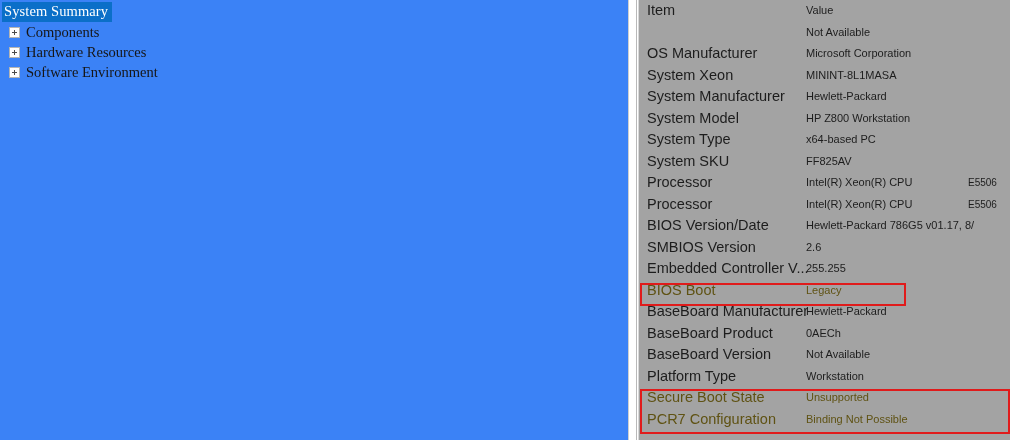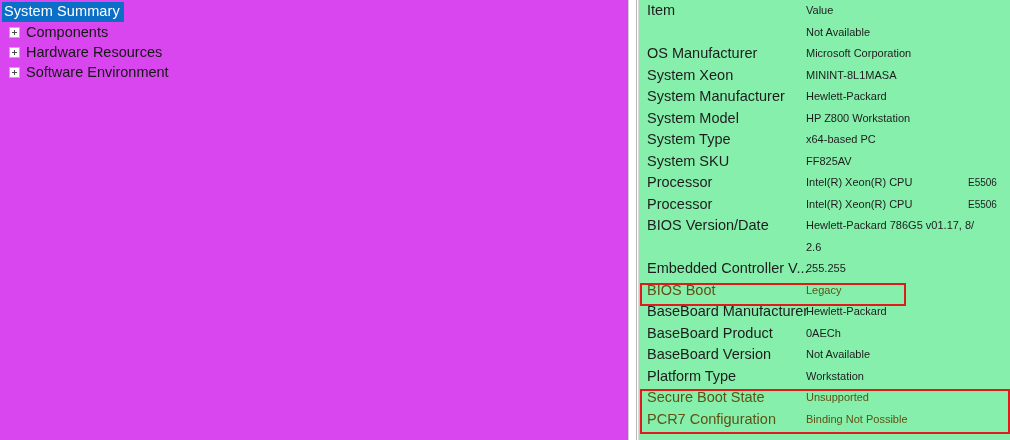--- a/index.html
+++ b/index.html
@@ -21,22 +21,23 @@
     background: #ffffff;
     display: block;
   }
 
   
   #tree-pane {
     position: absolute;
     left: 0; top: 0;
     width: 628px;
     height: 440px;
-    background: #d946ef;
+    background: #3b82f6;
     overflow: hidden;
+    font-family: Liberation Serif, serif;
   }
   .tree-item {
     position: relative;
     height: 20px;
     line-height: 20px;
     font-size: 14.5px;
     color: #1a1a1a;
     white-space: nowrap;
     display: flex;
     align-items: center;
@@ -104,21 +105,21 @@
     width: 1px; height: 440px;
     background: #d8d8d8;
   }
 
   
   #detail-pane {
     position: absolute;
     left: 639px; top: 0;
     width: 371px;
     height: 440px;
-    background: #86efac;
+    background: #a3a3a3;
     overflow: hidden;
   }
   .detail-row {
     position: relative;
     height: 21.5px;
     line-height: 21.5px;
     white-space: nowrap;
   }
   .cell-item {
     position: absolute;
@@ -258,20 +259,21 @@
       <span class="cell-value">Intel(R) Xeon(R) CPU</span>
       <span class="cell-extra">E5506</span>
     </div>
 
     <div class="detail-row">
       <span class="cell-item">BIOS Version/Date</span>
       <span class="cell-value">Hewlett-Packard 786G5 v01.17, 8/</span>
     </div>
 
     <div class="detail-row">
+      <span class="cell-item">SMBIOS Version</span>
       <span class="cell-value">2.6</span>
     </div>
 
     <div class="detail-row">
       <span class="cell-item">Embedded Controller V...</span>
       <span class="cell-value">255.255</span>
     </div>
 
     <div class="detail-row highlighted">
       <span class="cell-item">BIOS Boot</span>

